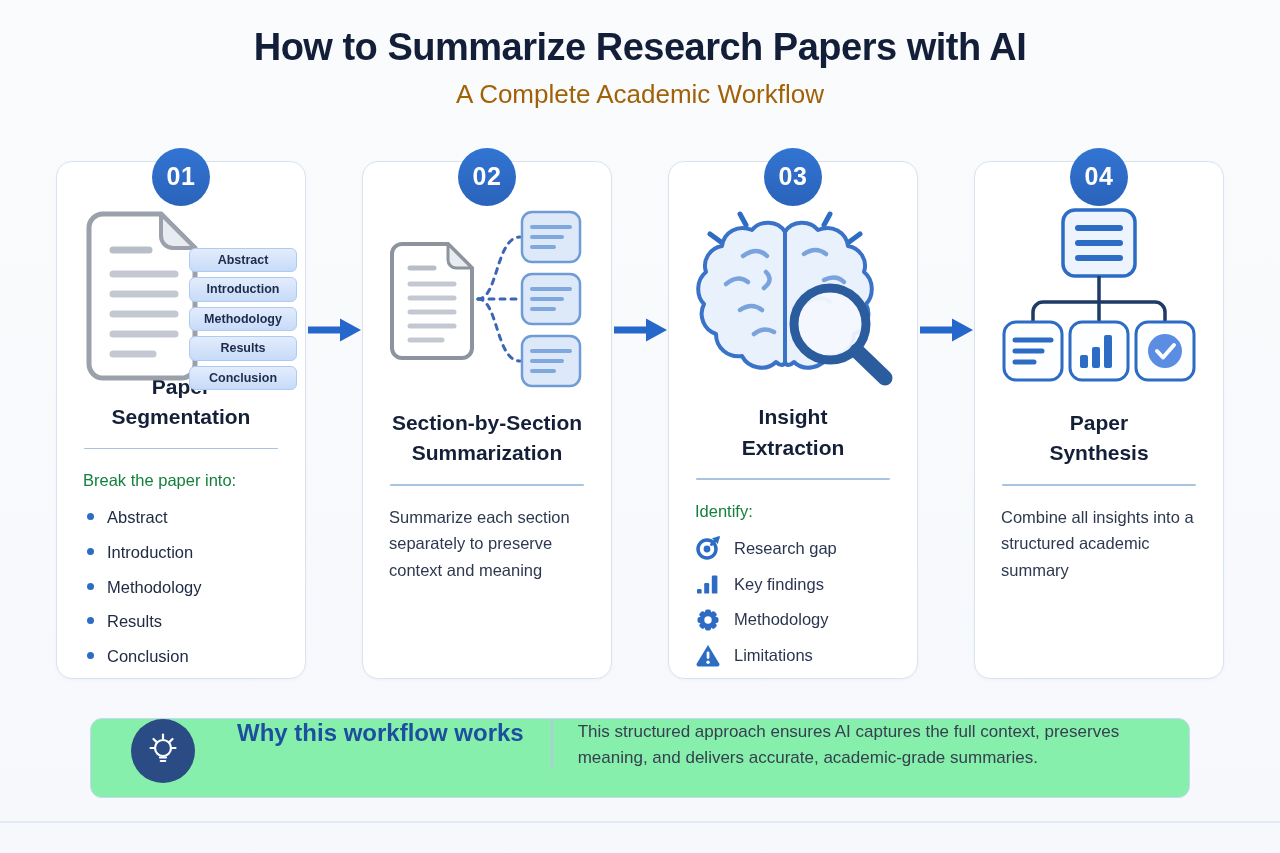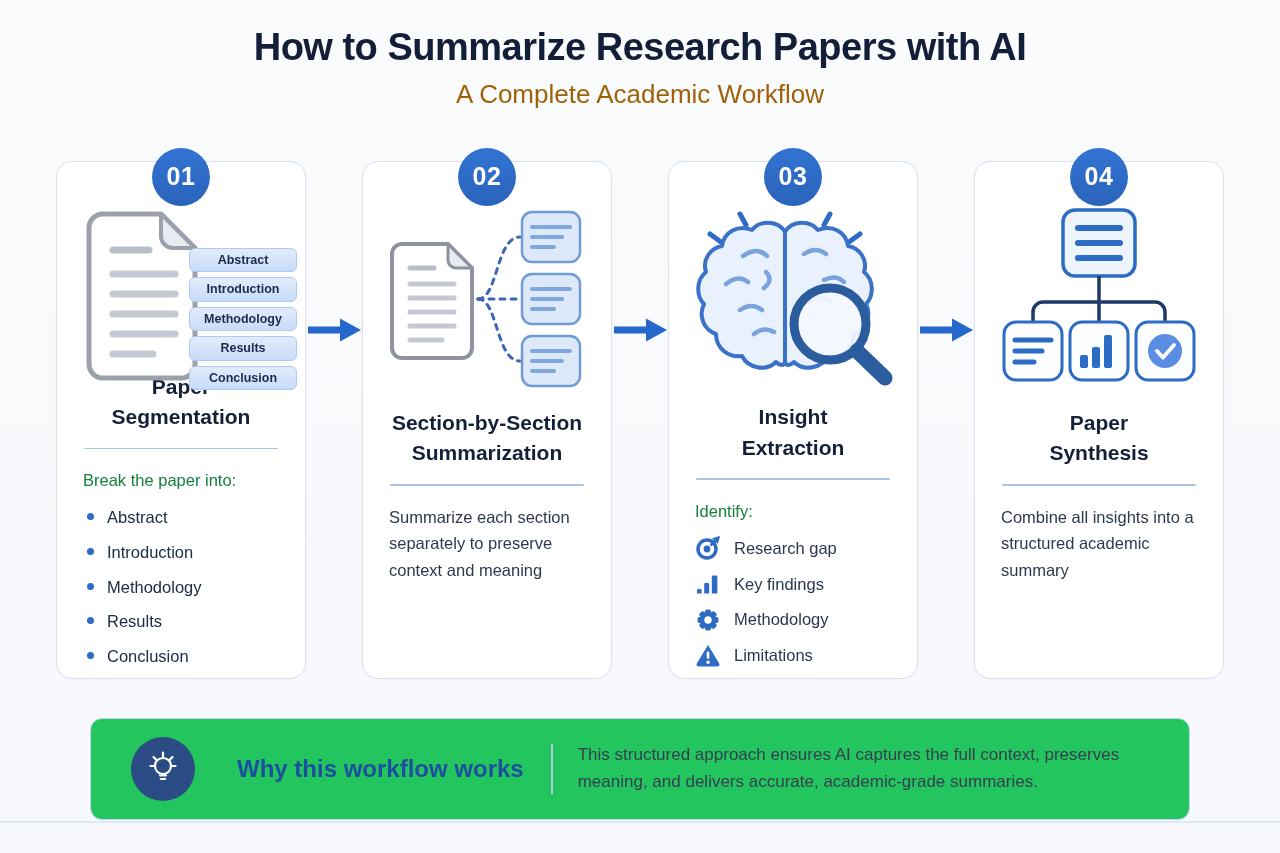--- a/index.html
+++ b/index.html
@@ -74,23 +74,23 @@
     background:linear-gradient(180deg,#e3ecfc,#c7dbf8);
     border:1px solid #aecbf1;
     color:#1d2b4c; font-size:12.5px; font-weight:700;
     display:flex; align-items:center; justify-content:center;
   }
   .center-svg{ position:absolute; left:50%; top:0; transform:translateX(-50%); }
   
   .flow-arrow{ width:56px; flex:none; margin-top:184px; display:flex; justify-content:center; }
   
   .banner{
-    width:1100px; height:102px; margin:39px auto 0;
-    background:#22c55e; border:1.5px solid #c7d8ee; border-radius:12px;
-    box-sizing:border-box; display:flex; align-items:center;
+    width:1100px; height:80px; margin:39px auto 0;
+    background:#86efac; border:1.5px solid #c7d8ee; border-radius:12px;
+    box-sizing:border-box; display:flex; align-items:flex-start;
   }
   .banner-circle{
     width:64px;height:64px;border-radius:50%;background:#2a4b83;
     margin-left:40px; flex:none;
     display:flex; align-items:center; justify-content:center;
   }
   .banner-heading{
     margin-left:42px; font-size:24px; font-weight:700; color:#1c4f9e;
     white-space:nowrap; flex:none;
   }

